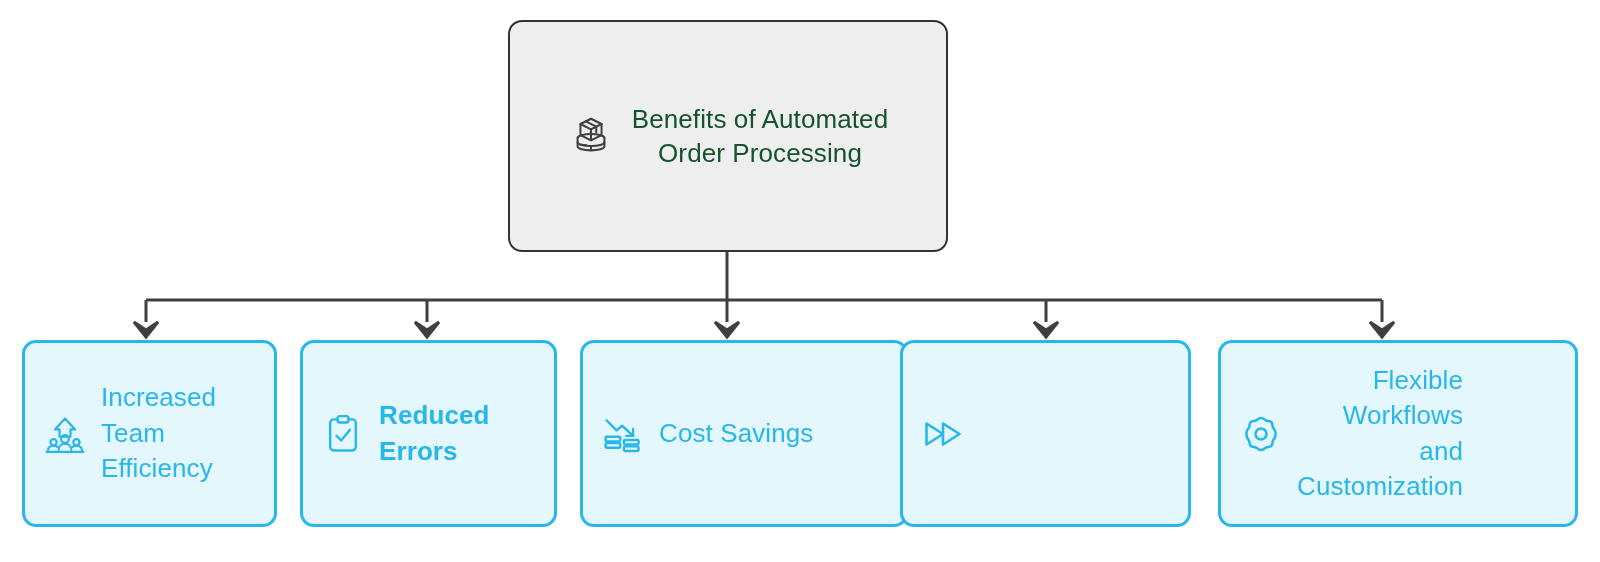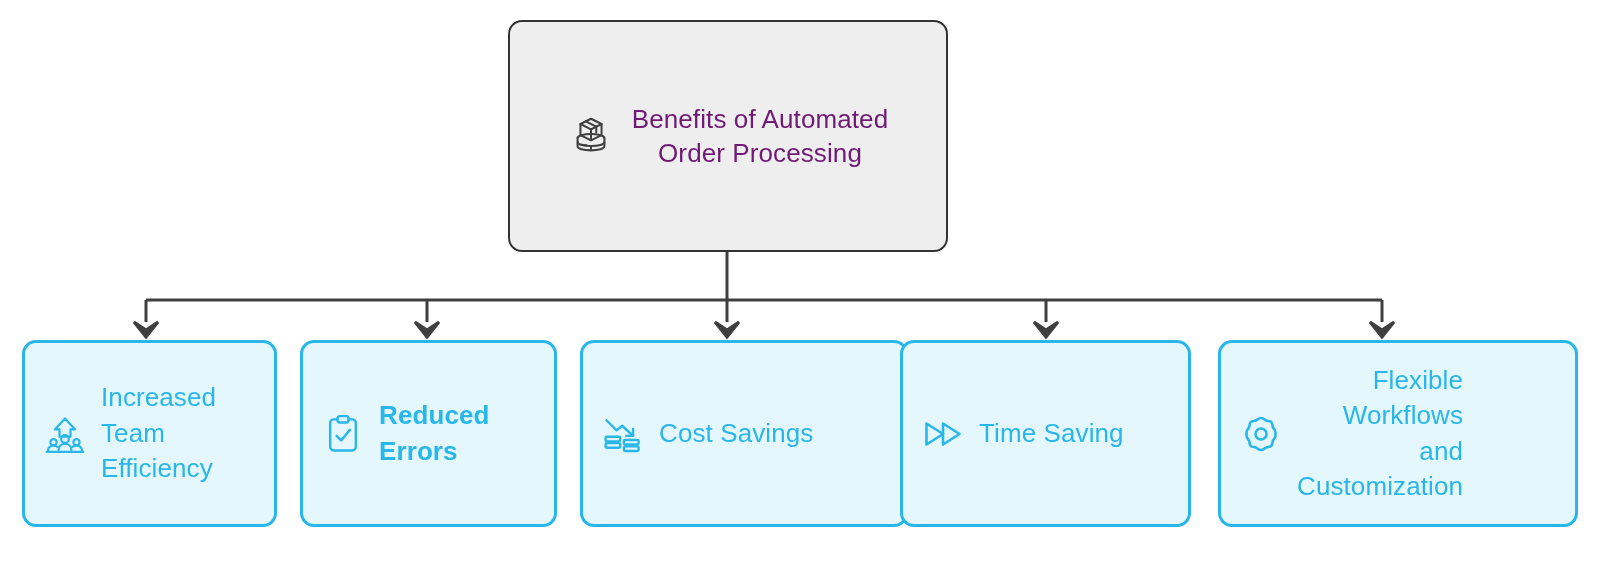--- a/index.html
+++ b/index.html
@@ -48,21 +48,21 @@
   }
   #root-node .root-icon {
     flex: 0 0 auto;
     width: 46px;
     height: 46px;
     display: block;
   }
   #root-node .root-title {
     font-size: 26px;
     line-height: 1.32;
-    color: #701a75;
+    color: #14532d;
     text-align: center;
     white-space: pre-line;
     letter-spacing: 0.1px;
   }
 
   
   .card {
     position: absolute;
     top: 340px;
     height: 187px;
@@ -185,21 +185,20 @@
       <rect x="25" y="37.5" width="16" height="5" rx="1.4"></rect>
     </svg>
     <div class="card-label">Cost Savings</div>
   </div>
 
   <div class="card c3">
     <svg class="card-icon" viewBox="0 0 48 48" xmlns="http://www.w3.org/2000/svg" fill="none" stroke="#29b6e8" stroke-width="2.8" stroke-linecap="round" stroke-linejoin="round">
       <path d="M6 12.5 L24 24 L6 35.5 Z"></path>
       <path d="M24 12.5 L42 24 L24 35.5 Z"></path>
     </svg>
-    <div class="card-label">Time Saving</div>
   </div>
 
   <div class="card c4">
     <svg class="card-icon" viewBox="0 0 48 48" xmlns="http://www.w3.org/2000/svg" fill="none" stroke="#29b6e8" stroke-width="2.8" stroke-linecap="round" stroke-linejoin="round">
       <path d="M24 6.5 C26.4 6.5 28 8.6 29.6 9.3 C31.3 10 33.9 9.6 35.3 11 C36.7 12.4 36.3 15 37 16.7 C37.7 18.3 39.8 19.9 39.8 22.3 L39.8 25.7 C39.8 28.1 37.7 29.7 37 31.3 C36.3 33 36.7 35.6 35.3 37 C33.9 38.4 31.3 38 29.6 38.7 C28 39.4 26.4 41.5 24 41.5 C21.6 41.5 20 39.4 18.4 38.7 C16.7 38 14.1 38.4 12.7 37 C11.3 35.6 11.7 33 11 31.3 C10.3 29.7 8.2 28.1 8.2 25.7 L8.2 22.3 C8.2 19.9 10.3 18.3 11 16.7 C11.7 15 11.3 12.4 12.7 11 C14.1 9.6 16.7 10 18.4 9.3 C20 8.6 21.6 6.5 24 6.5 Z"></path>
       <circle cx="24" cy="24" r="6"></circle>
     </svg>
     <div class="card-label">Flexible
 Workflows
 and

